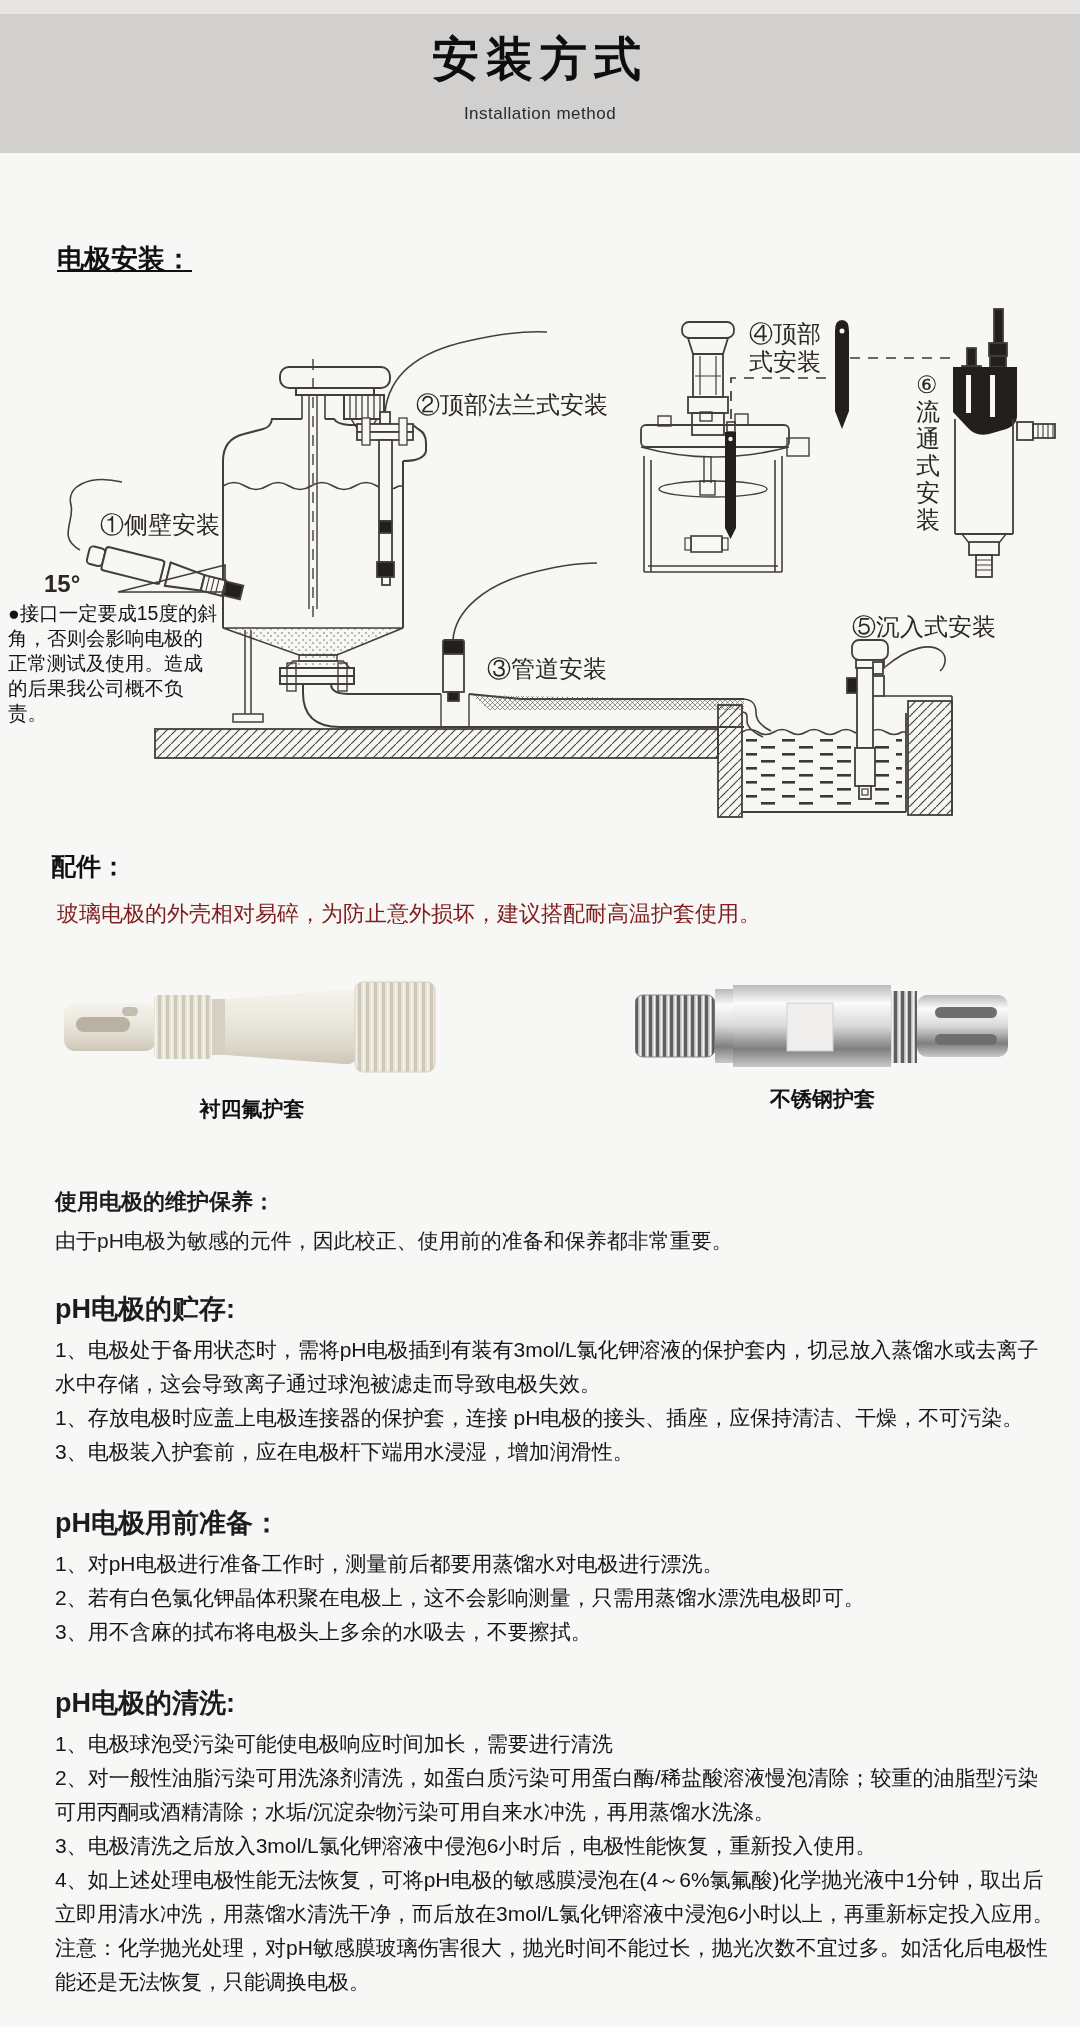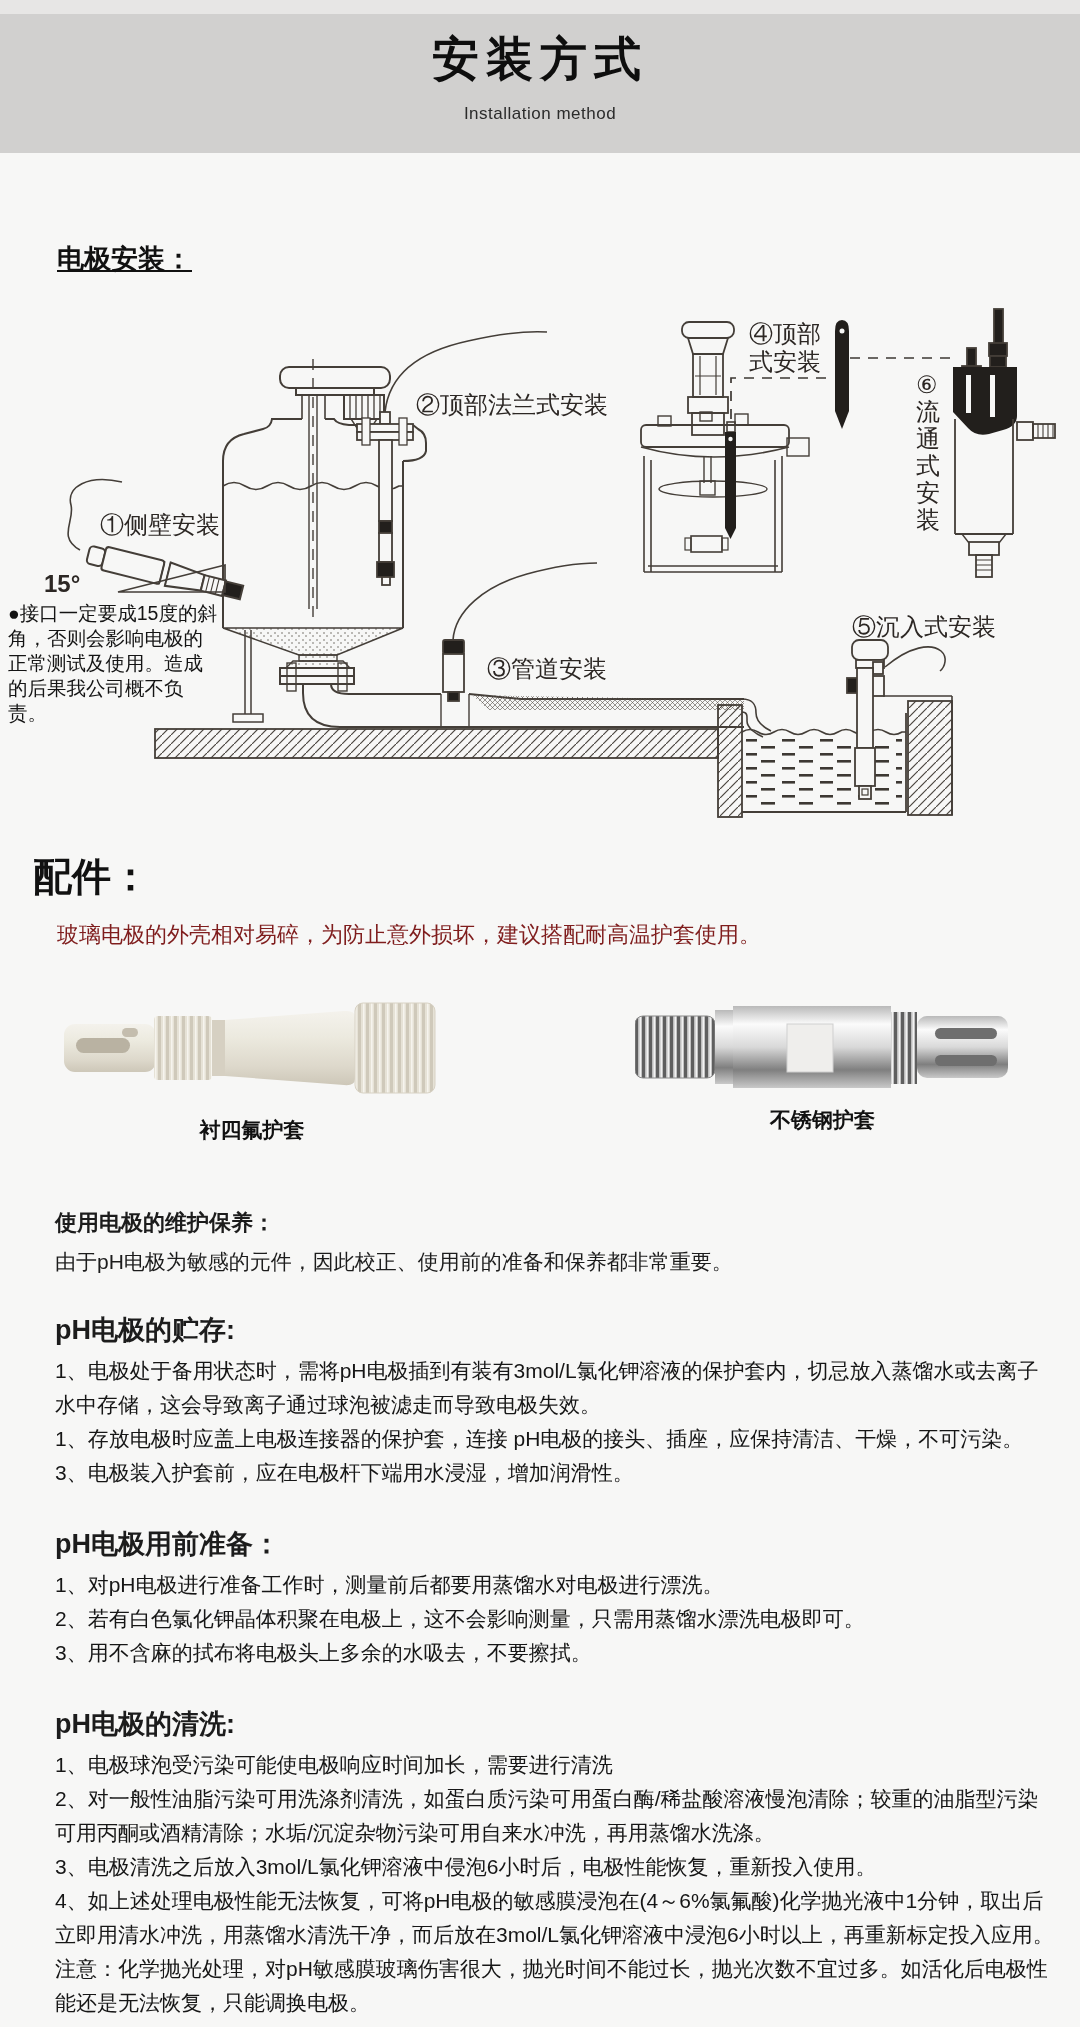--- a/index.html
+++ b/index.html
@@ -20,21 +20,21 @@
 
   .diagram { position:relative; width:1080px; height:545px; margin-top:8px; }
   .diagram svg { position:absolute; left:0; top:0; }
   .diagram .note {
     position:absolute; left:8px; top:316px; width:212px;
     font-size:19.5px; line-height:25px; color:#141414; font-weight:500;
   }
   .dlabel { font-size:24px; fill:#2c2724; font-family:"Liberation Sans",sans-serif; }
   .dlabel.big { font-weight:bold; }
 
-  #acc-heading { margin:20px 0 0 33px; font-size:39px; }
+  #acc-heading { margin:20px 0 0 51px; font-size:25px; }
   .acc-desc { margin:16px 28px 0 57px; font-size:22px; color:#7f1d1d; font-weight:500; }
   .products { position:relative; height:188px; margin-top:40px; }
   .product-fig { position:absolute; }
   .product-fig.left { left:62px; top:0; width:380px; }
   .product-fig.right { left:635px; top:10px; width:375px; }
   .product-fig figcaption { margin-top:10px; text-align:center; font-size:21px; font-weight:600; color:#111; }
 
   .maintenance { margin:30px 26px 0 55px; }
   .maintenance h3.main { font-size:22px; font-weight:bold; }
   .maintenance p.intro { margin-top:10px; font-size:21px; font-weight:500; }

